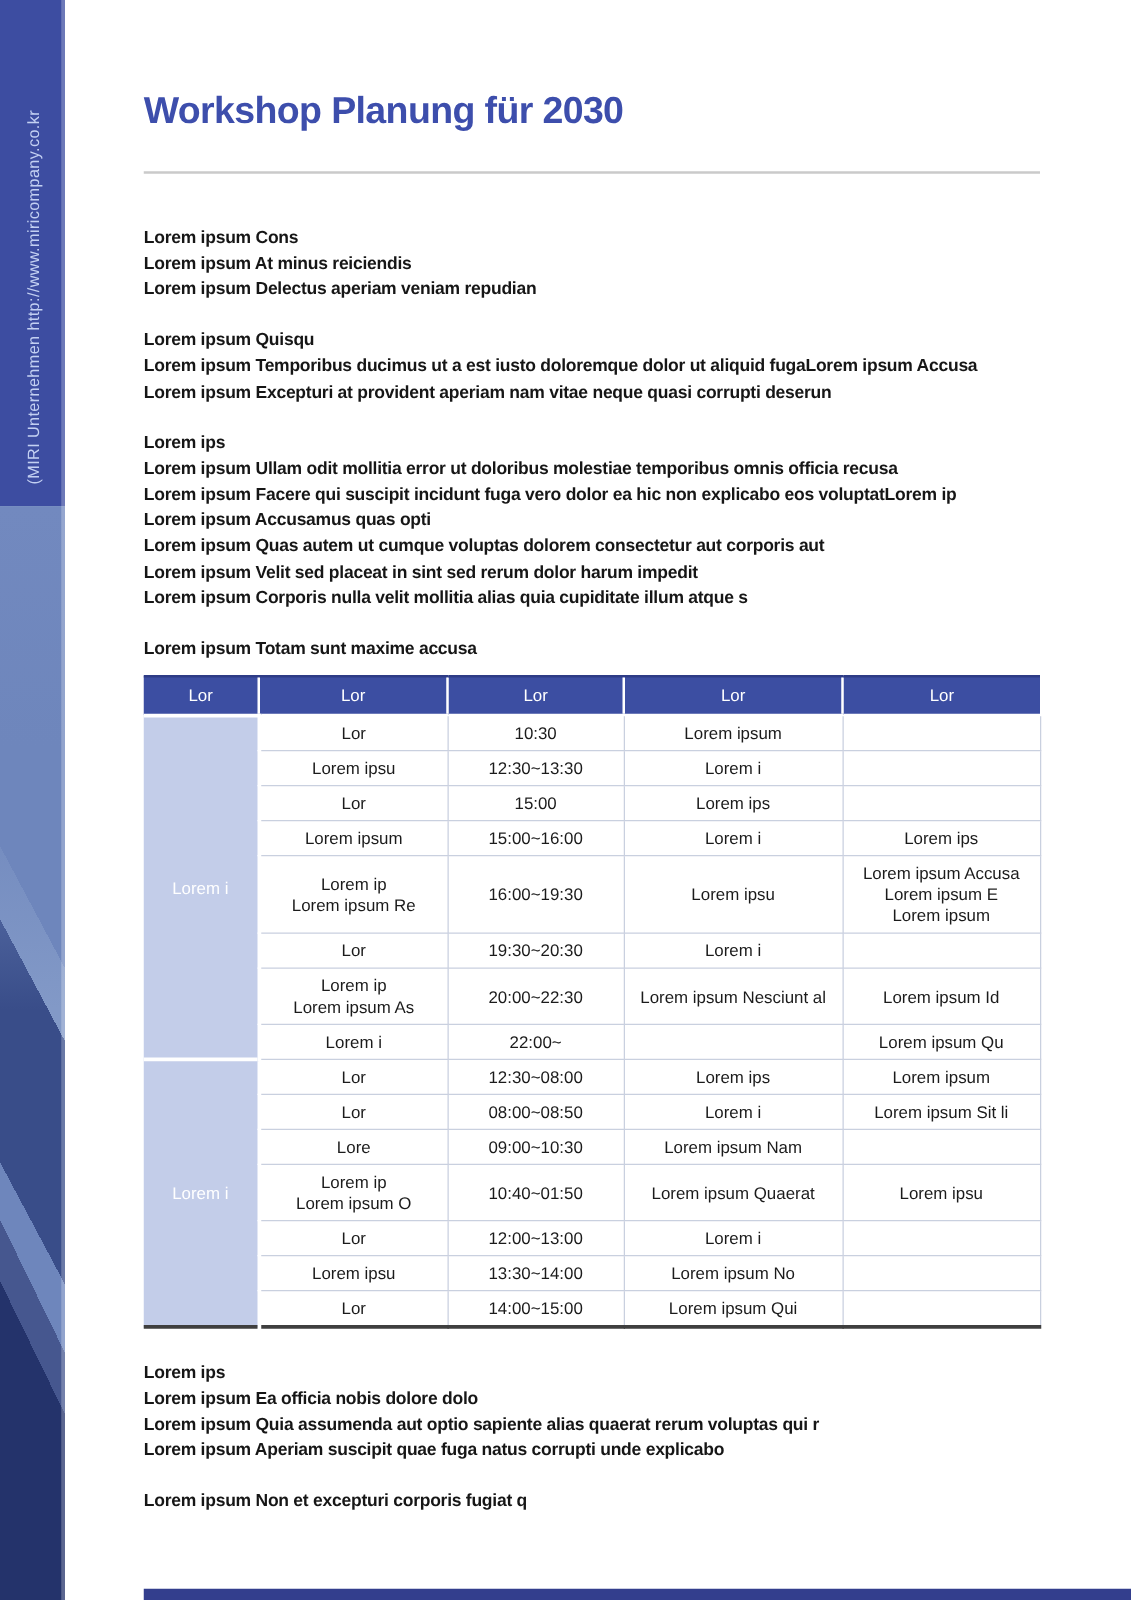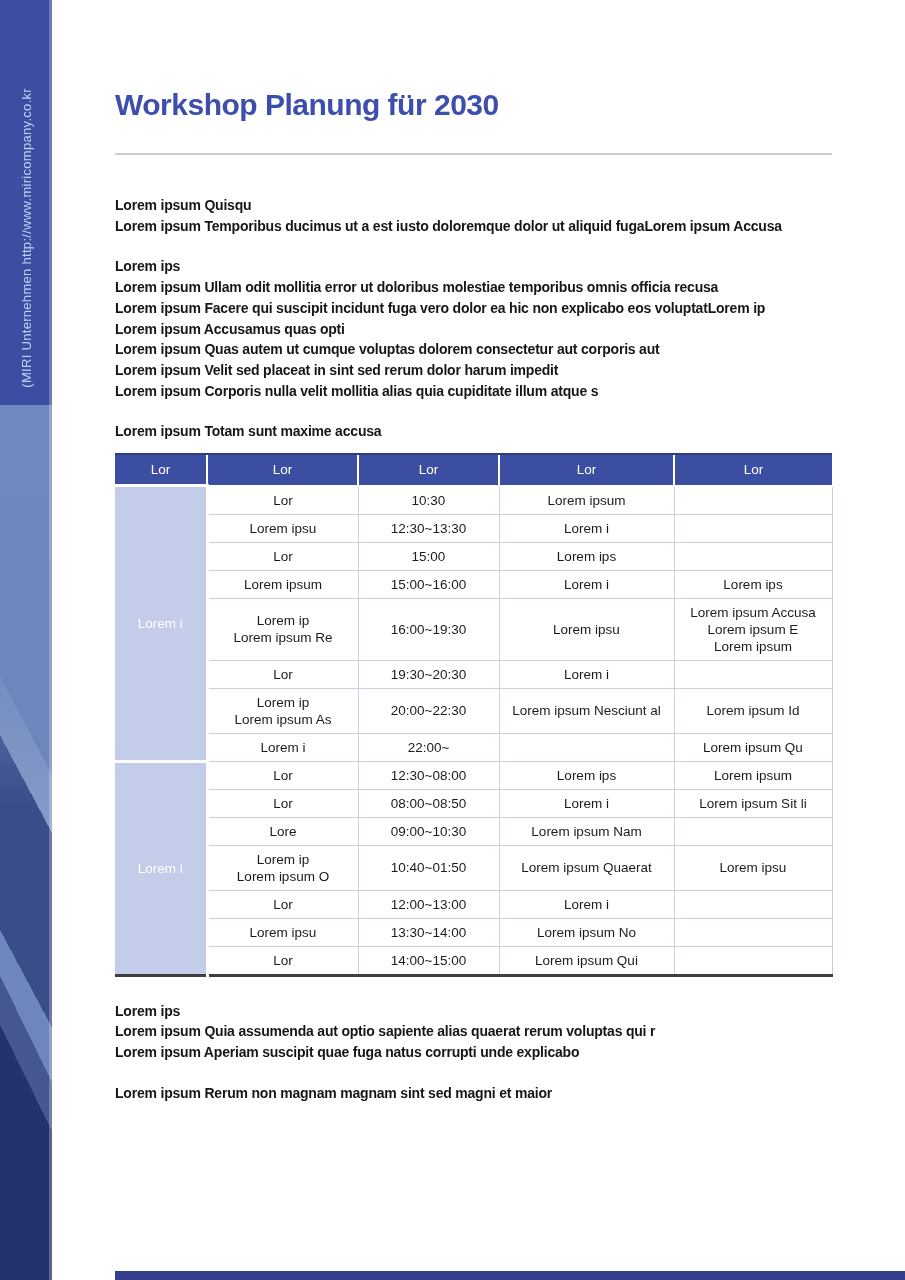--- a/index.html
+++ b/index.html
@@ -23,21 +23,21 @@
   .sidebar-vtext-wrap{
     position:absolute;left:0;top:0;width:52px;height:398px;
     display:flex;align-items:flex-end;justify-content:center;
   }
   .sidebar-vtext{
     writing-mode:vertical-rl;transform:rotate(180deg);
     color:#C3D0F2;font-size:13px;letter-spacing:0.3px;white-space:nowrap;
     padding:10px 0 4px 0;
   }
   
-  .content{position:absolute;left:115px;top:16px;width:717px;}
+  .content{position:absolute;left:115px;top:0;width:717px;}
   .page-title{
     margin:70px 0 0 0;font-size:30px;line-height:38px;font-weight:bold;
     color:#3D4EAC;letter-spacing:-0.5px;
   }
   .title-rule{height:2px;background:#CACACA;margin-top:29px;}
   .blocks{margin-top:40px;}
   .para-block{margin:0 0 20px 0;}
   .para-block:last-child{margin-bottom:0;}
   .para-line{
     font-size:14px;font-weight:bold;color:#161616;line-height:20.7px;
@@ -82,22 +82,28 @@
     </div>
     <div class="sidebar-edge"></div>
   </div>
 
   <div class="content">
     <h1 class="page-title">Workshop Planung für 2030</h1>
     <div class="title-rule"></div>
 
     <div class="blocks" id="intro-blocks">
         <div class="para-block">
+          <div class="para-line">Lorem ipsum Cons</div>
+          <div class="para-line">Lorem ipsum At minus reiciendis</div>
+          <div class="para-line">Lorem ipsum Delectus aperiam veniam repudian</div>
+        </div>
+        <div class="para-block">
           <div class="para-line">Lorem ipsum Quisqu</div>
           <div class="para-line">Lorem ipsum Temporibus ducimus ut a est iusto doloremque dolor ut aliquid fugaLorem ipsum Accusa</div>
+          <div class="para-line">Lorem ipsum Excepturi at provident aperiam nam vitae neque quasi corrupti deserun</div>
         </div>
         <div class="para-block">
           <div class="para-line">Lorem ips</div>
           <div class="para-line">Lorem ipsum Ullam odit mollitia error ut doloribus molestiae temporibus omnis officia recusa</div>
           <div class="para-line">Lorem ipsum Facere qui suscipit incidunt fuga vero dolor ea hic non explicabo eos voluptatLorem ip</div>
           <div class="para-line">Lorem ipsum Accusamus quas opti</div>
           <div class="para-line">Lorem ipsum Quas autem ut cumque voluptas dolorem consectetur aut corporis aut</div>
           <div class="para-line">Lorem ipsum Velit sed placeat in sint sed rerum dolor harum impedit</div>
           <div class="para-line">Lorem ipsum Corporis nulla velit mollitia alias quia cupiditate illum atque s</div>
         </div>
@@ -324,23 +330,24 @@
               <div class="cell-line">Lorem ipsum Qui</div>
             </td>
             <td class="data-cell"></td>
           </tr>
         </tbody>
       </table>
 
     <div class="blocks" id="outro-blocks" style="margin-top:24px;">
         <div class="para-block">
           <div class="para-line">Lorem ips</div>
+          <div class="para-line">Lorem ipsum Ea officia nobis dolore dolo</div>
           <div class="para-line">Lorem ipsum Quia assumenda aut optio sapiente alias quaerat rerum voluptas qui r</div>
           <div class="para-line">Lorem ipsum Aperiam suscipit quae fuga natus corrupti unde explicabo</div>
         </div>
         <div class="para-block">
-          <div class="para-line">Lorem ipsum Rerum non magnam magnam sint sed magni et maior</div>
+          <div class="para-line">Lorem ipsum Non et excepturi corporis fugiat q</div>
         </div>
       </div>
   </div>
 
   <div class="footer-bar"></div>
 </div>
 
 </body></html>

